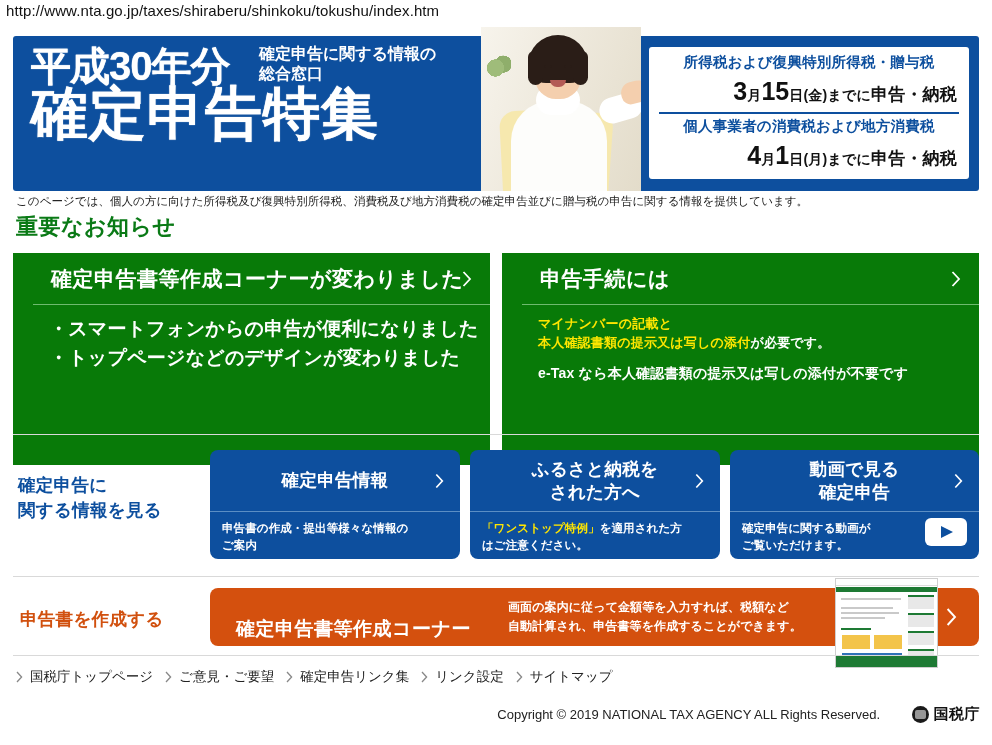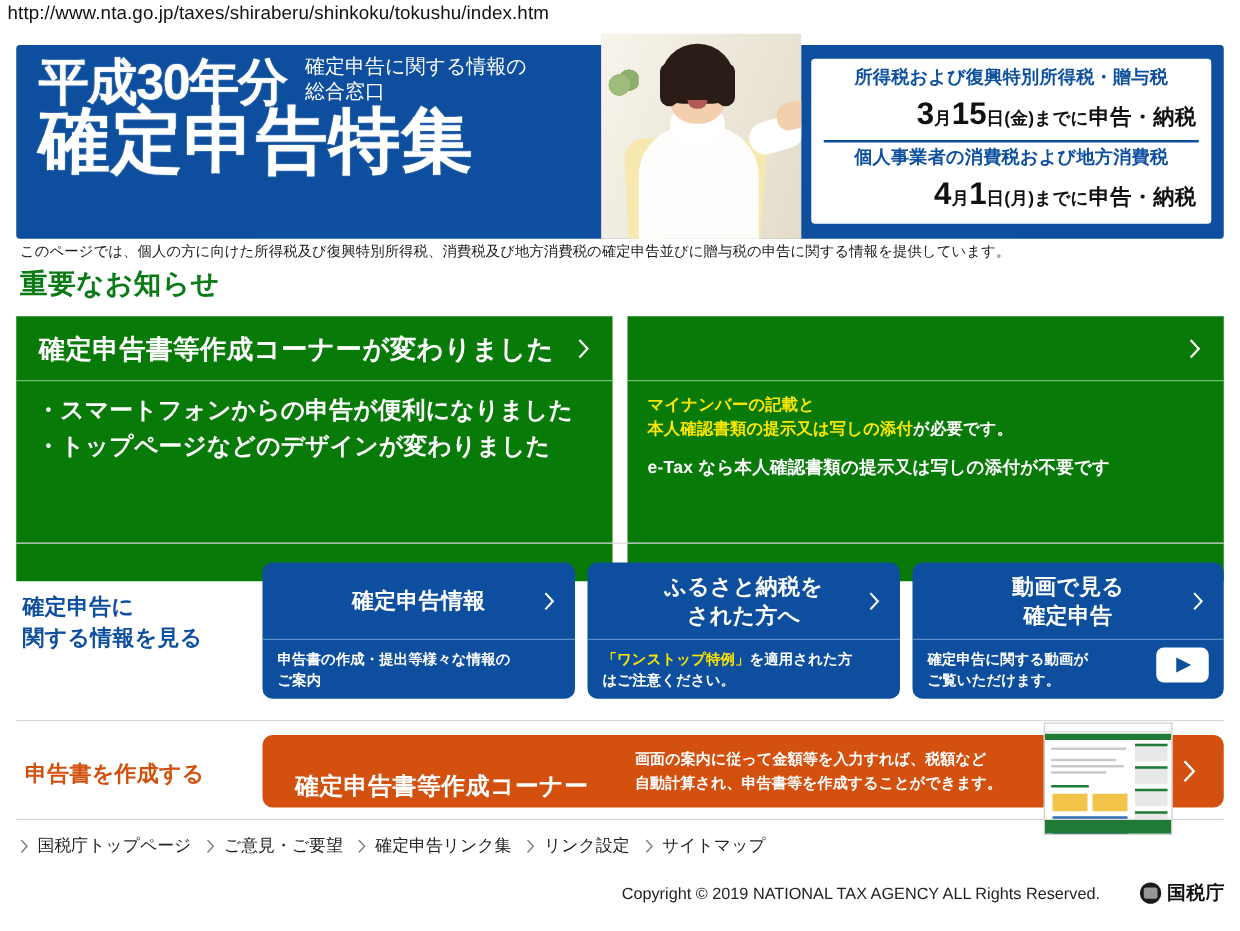--- a/index.html
+++ b/index.html
@@ -30,22 +30,22 @@
     position: absolute; left: 18px; top: 8px; width: 460px;
   }
   .hero-year {
     display: inline-block; vertical-align: middle;
     color: #ffffff; font-weight: bold; font-size: 40px;
     letter-spacing: -1px; line-height: 1.1;
     text-shadow: 0 0 1px #fff;
   }
   .hero-sub {
     display: inline-block; vertical-align: middle;
-    color: #ffffff; font-weight: normal; font-size: 16px;
-    line-height: 1.22; margin-left: 10px; margin-bottom: 4px;
+    color: #ffffff; font-weight: bold; font-size: 16px;
+    line-height: 1.22; margin-left: 25px; margin-bottom: 4px;
   }
   .hero-big {
     color: #ffffff; font-weight: bold; font-size: 57px;
     letter-spacing: 1px; line-height: 1.04; margin-top: -4px;
     text-shadow: 0 0 1px #fff;
   }
 
   
   .hero-photo {
     position: absolute; left: 468px; top: -9px;
@@ -114,21 +114,21 @@
   }
   .section-title {
     position: absolute; left: 16px; top: 212px;
     font-size: 22px; font-weight: bold; color: #0a7a16;
     letter-spacing: .5px;
   }
 
   
   .panel {
     position: absolute; top: 253px; height: 212px;
-    background: #087a08; border-radius: 0; color: #fff;
+    background: #087a08; border-radius: 0; color: #fff; padding-left: 20px;
   }
   .panel.left  { left: 13px;  width: 477px; }
   .panel.right { left: 502px; width: 477px; }
   .panel-head {
     position: relative; height: 52px; padding: 0 18px;
     display: flex; align-items: center;
     font-size: 21px; font-weight: bold; letter-spacing: .5px;
     border-bottom: 1px solid #6fbb6f;
   }
   .panel-head .chev {
@@ -329,20 +329,21 @@
         <span>・スマートフォンからの申告が便利になりました</span>
       </div>
       <div class="pb-line">
         <span>・トップページなどのデザインが変わりました</span>
       </div>
     </div>
   </div>
 
   <div class="panel right">
     <div class="panel-head">
+      <span>申告手続には</span>
       <svg class="chev" viewBox="0 0 10 16">
           <path d="M1.5 1 L8 8 L1.5 15" stroke="#fff" stroke-width="1.8" fill="none"></path>
         </svg>
     </div>
     <div class="panel-body">
       <div class="pb-yellow">マイナンバーの記載と</div>
       <div class="pb-yellow">
         <span>本人確認書類の提示又は写しの添付</span><span class="wtail">が必要です。</span>
       </div>
       <div class="pb-small">e-Tax なら本人確認書類の提示又は写しの添付が不要です</div>

